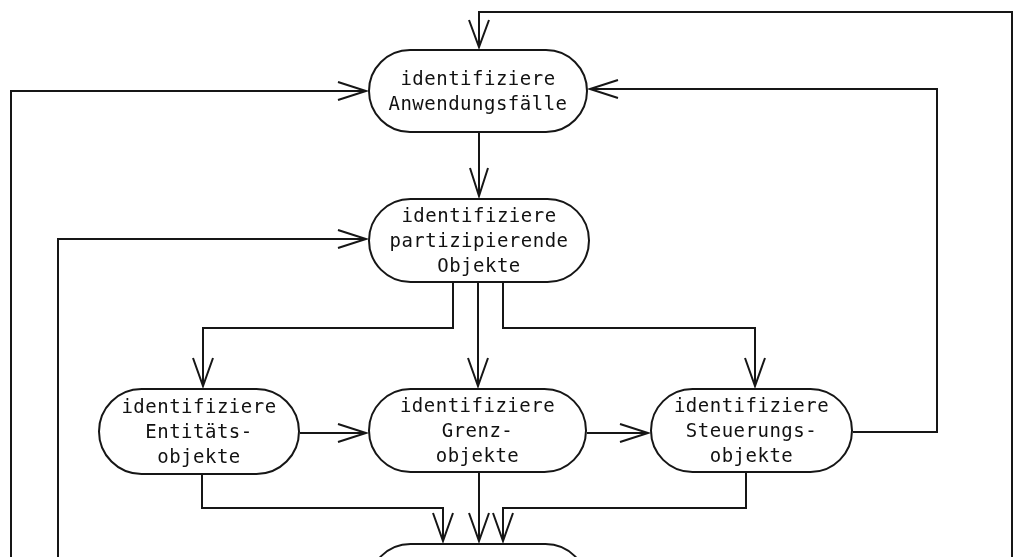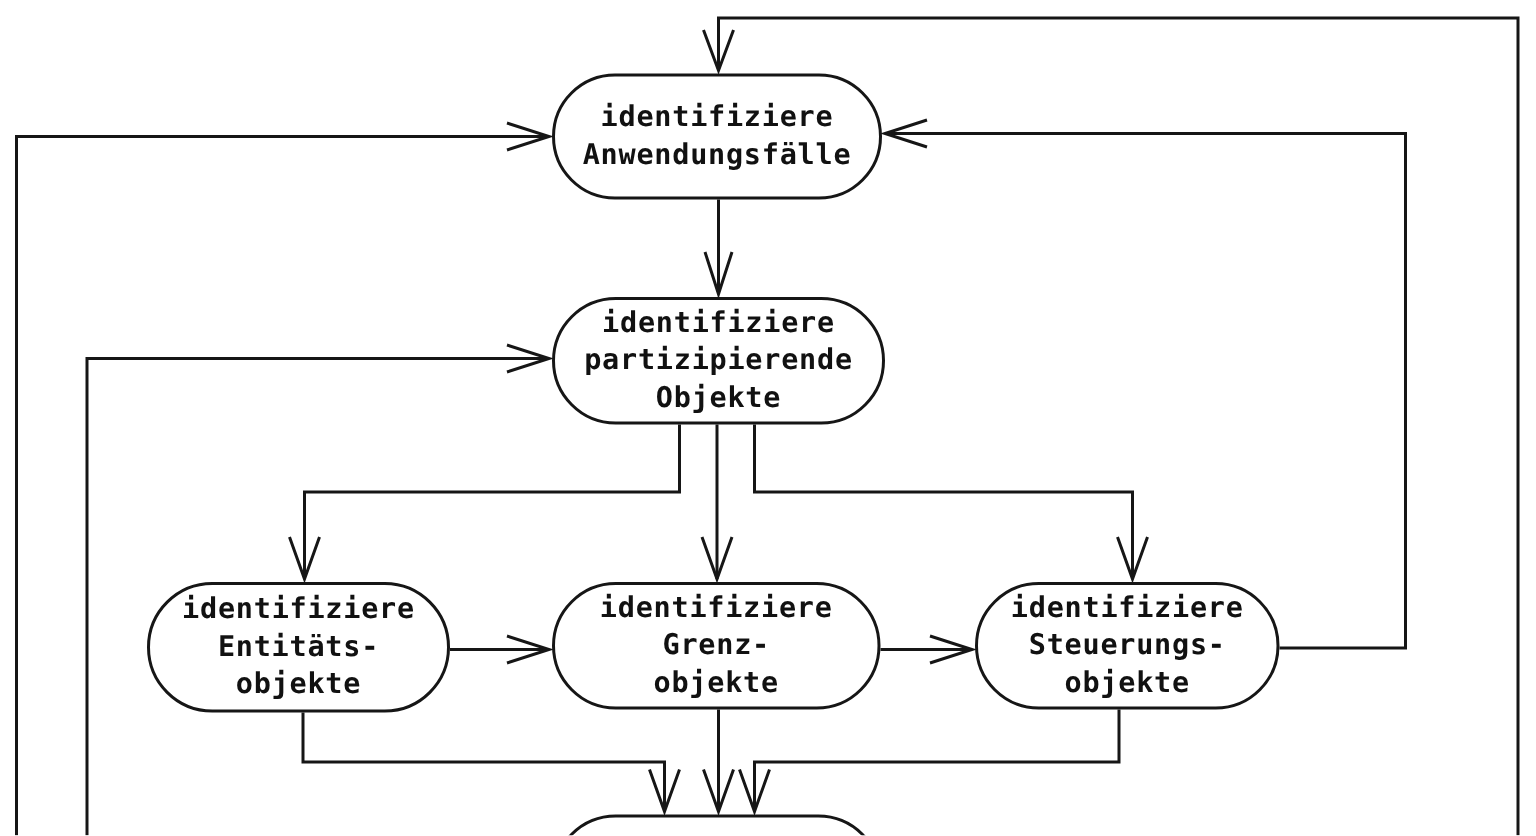--- a/index.html
+++ b/index.html
@@ -36,21 +36,20 @@
     align-items: center;
     justify-content: center;
     text-align: center;
   }
   .node .label {
     white-space: pre-line;
     font-size: 19px;
     line-height: 25px;
     letter-spacing: 0.5px;
     color: #111111;
-    font-weight: bold;
   }
   .node-a { left: 368px; top: 49px;  width: 220px; height: 84px; }
   .node-b { left: 368px; top: 198px; width: 222px; height: 85px; }
   .node-c { left: 98px;  top: 388px; width: 202px; height: 87px; }
   .node-d { left: 368px; top: 388px; width: 219px; height: 85px; }
   .node-e { left: 650px; top: 388px; width: 203px; height: 85px; }
   .node-f { left: 368px; top: 543px; width: 220px; height: 85px; }
 </style>
 </head>
 <body>

